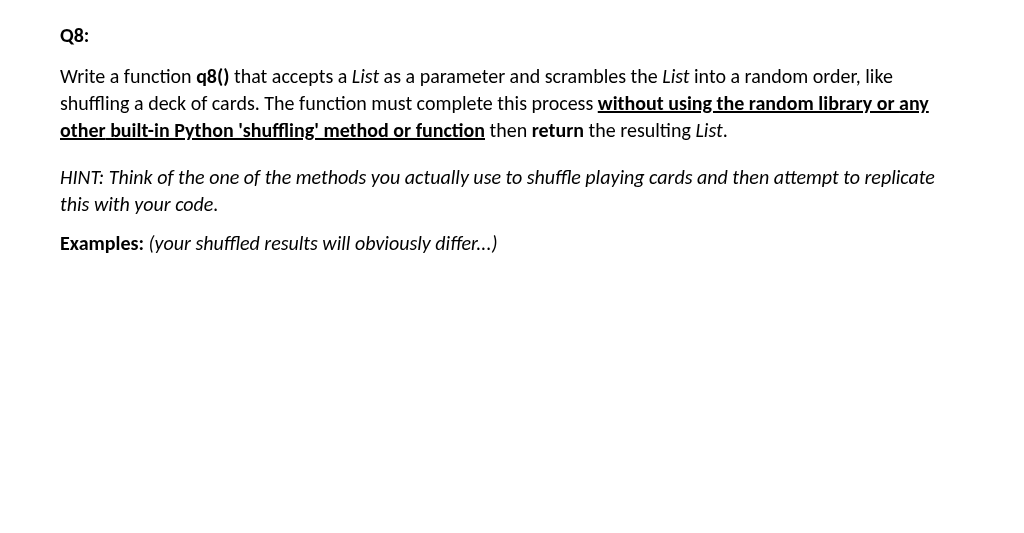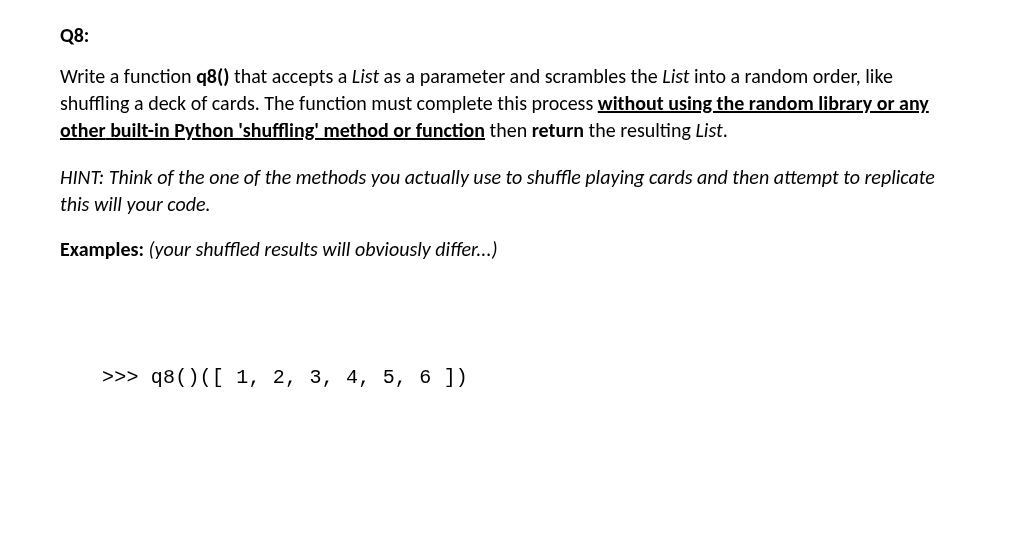--- a/index.html
+++ b/index.html
@@ -34,21 +34,21 @@
     .paragraph .underline {
       text-decoration: underline;
       font-weight: bold;
     }
     .hint {
       font-style: italic;
       margin-top: 20px;
       margin-bottom: 2px;
     }
     .examples-label {
-      margin-top: 18px;
+      margin-top: 12px;
     }
     .examples-label .bold {
       font-weight: bold;
     }
     .examples-label .italic {
       font-style: italic;
     }
     .code-block {
       font-family: "Courier New", Courier, monospace;
       font-size: 20px;
@@ -66,25 +66,24 @@
   </style>
 </head>
 <body>
 
 <div class="heading">Q8:</div>
 
 <div class="paragraph">
   <span>Write a function </span><span class="bold">q8()</span><span> that accepts a </span><span class="italic">List</span><span> as a parameter and scrambles the </span><span class="italic">List</span><span> into a random order, like shuffling a deck of cards. The function must complete this process </span><span class="underline">without using the random library or </span><span class="underline bold">any other</span><span class="underline"> built-in Python 'shuffling' method or function</span><span> then </span><span class="bold">return</span><span> the resulting </span><span class="italic">List</span><span>.</span>
 </div>
 
-<div class="hint">HINT: Think of the one of the methods you actually use to shuffle playing cards and then attempt to replicate this will your code.</div>
+<div class="hint">HINT: Think of the one of the methods you actually use to shuffle playing cards and then attempt to replicate this with your code.</div>
 
 <div class="examples-label">
   <span class="bold">Examples:</span><span class="italic"> (your shuffled results will obviously differ...)</span>
 </div>
 
 <div class="code-block">
   <div class="code-group">
-    <div>&gt;&gt;&gt; q8()([ 1, 2, 3, 4, 5, 6 ])</div>
   </div>
   
   
 </div>
 
 </body></html>

